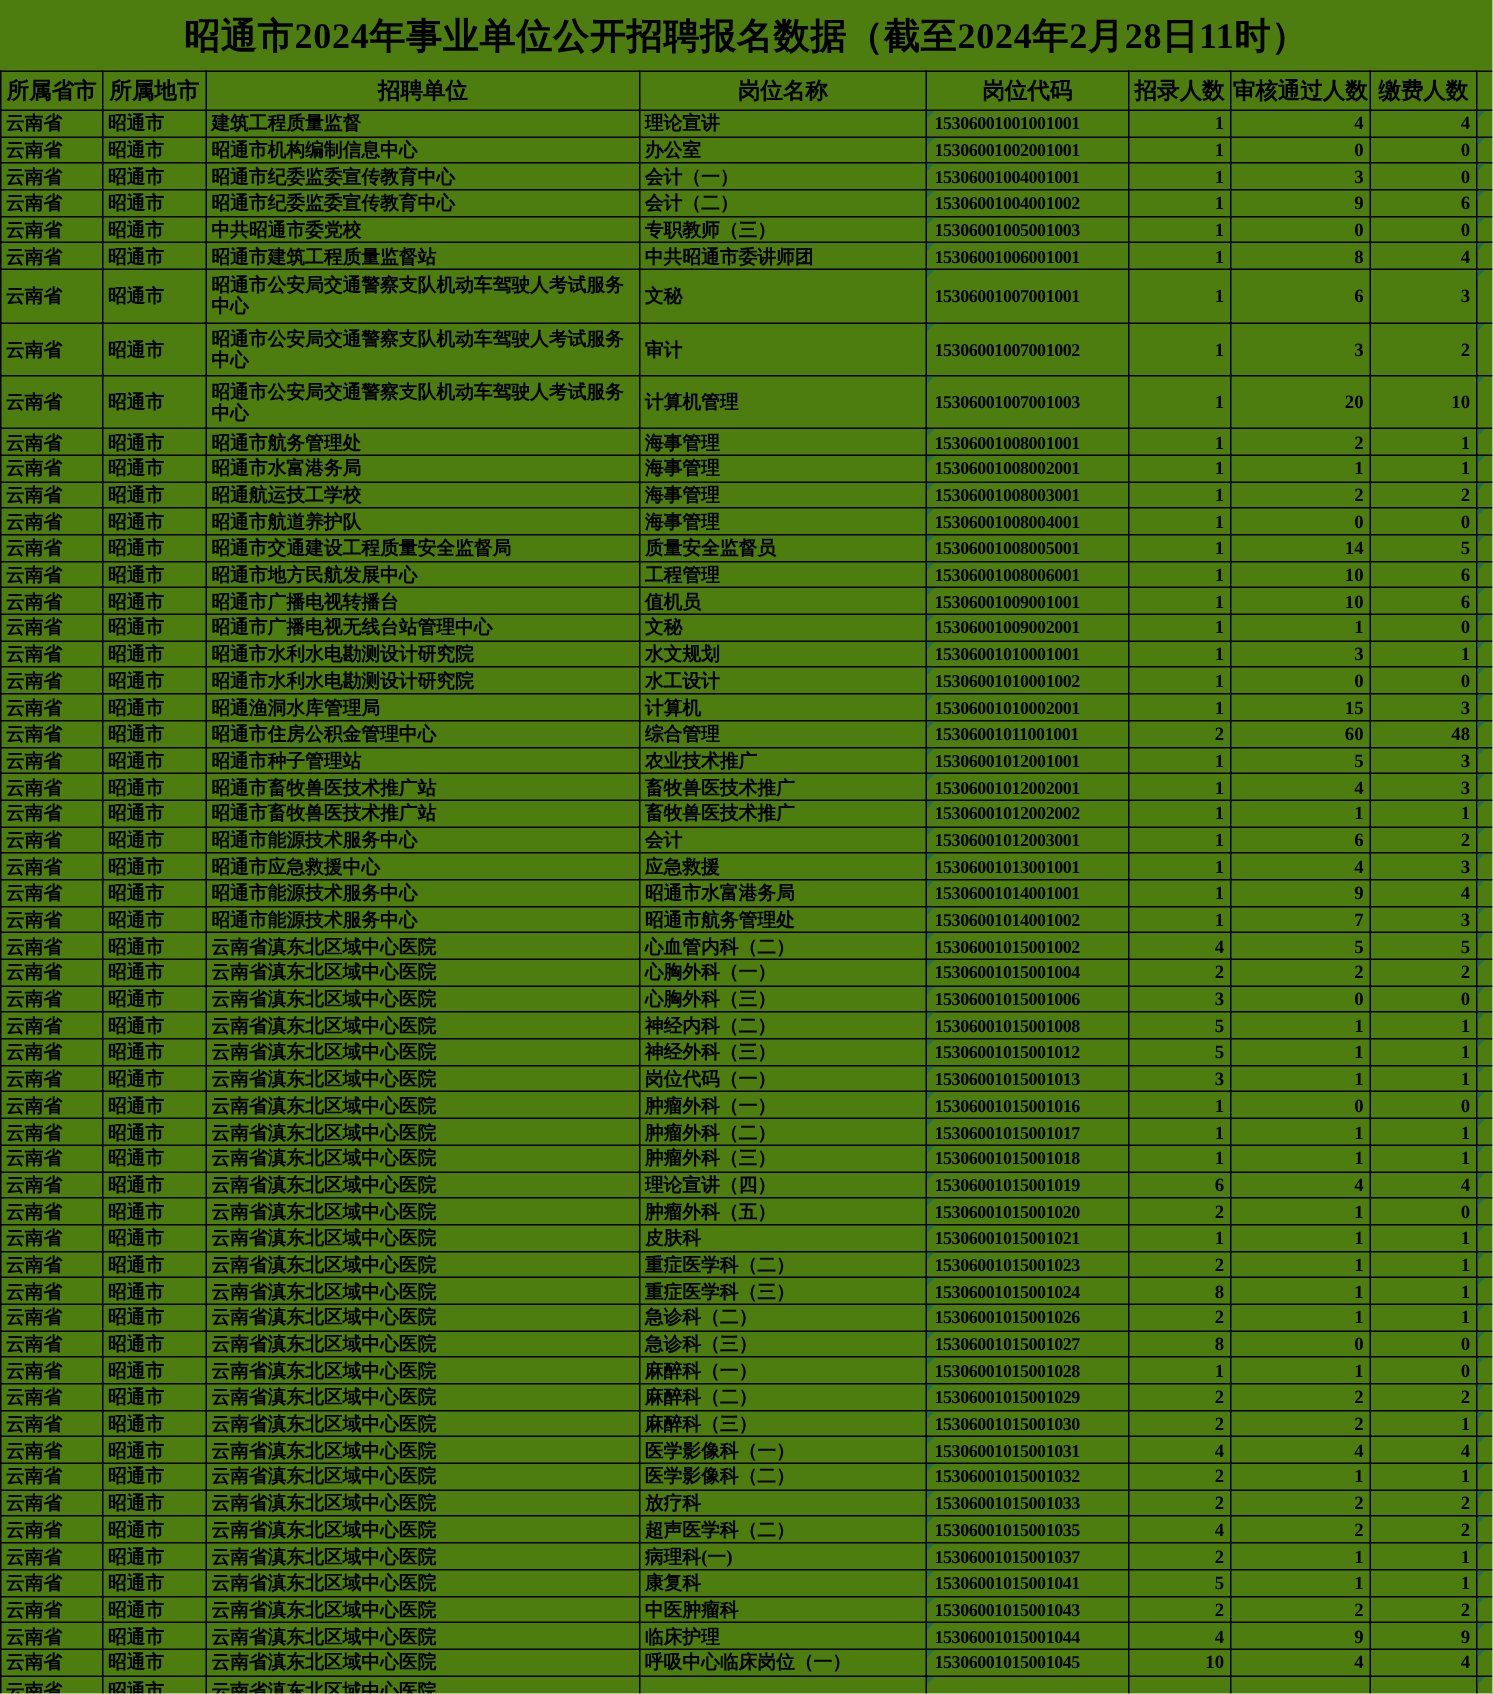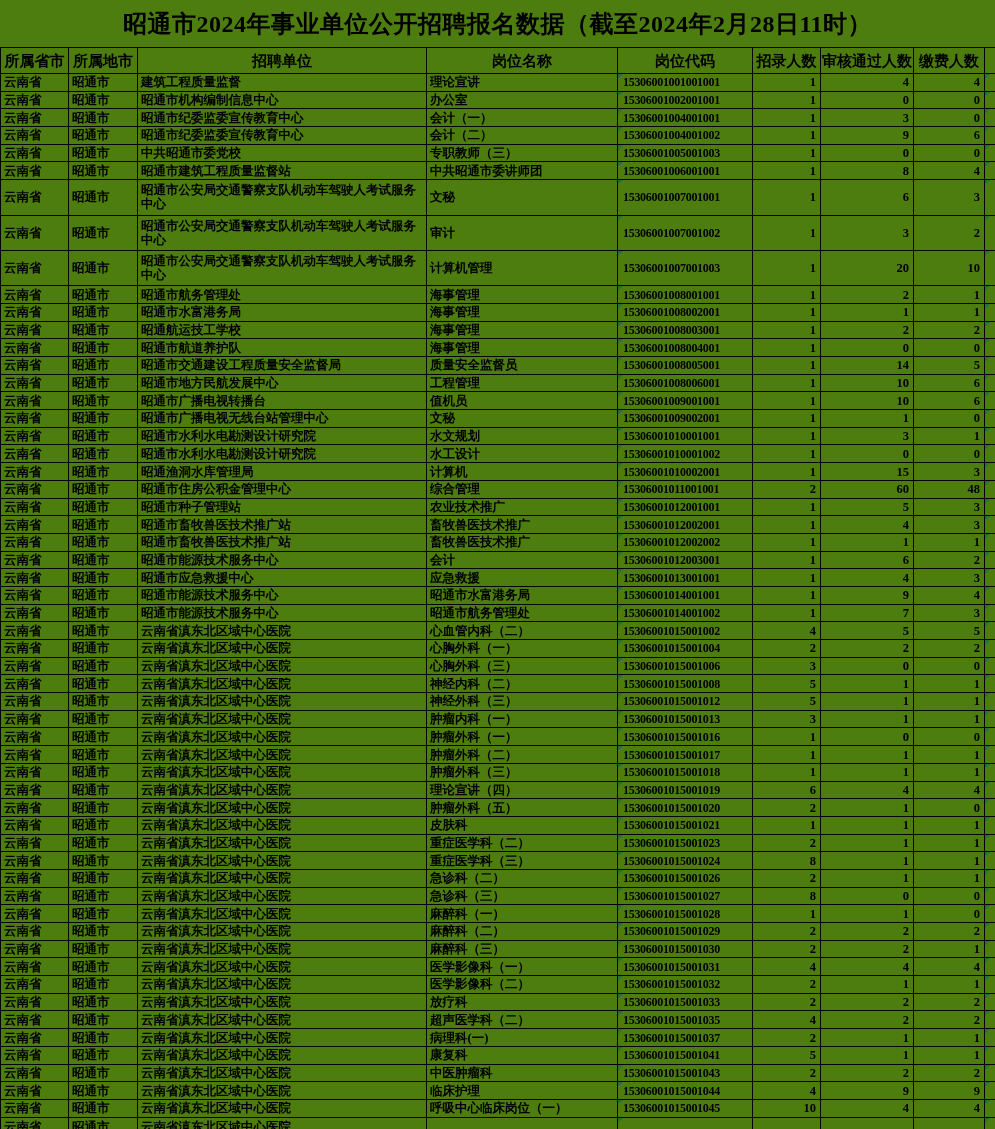--- a/index.html
+++ b/index.html
@@ -498,21 +498,21 @@
           <td class="num">1</td>
           <td class="num">1</td>
           <td class="sliver">
             <i class="tri"></i>
           </td>
         </tr>
         <tr class="r">
           <td>云南省</td>
           <td>昭通市</td>
           <td>云南省滇东北区域中心医院</td>
-          <td>肿瘤内科（一）</td>
+          <td>岗位代码（一）</td>
           <td class="code"><i class="tri"></i>15306001015001013</td>
           <td class="num">3</td>
           <td class="num">1</td>
           <td class="num">1</td>
           <td class="sliver">
             <i class="tri"></i>
           </td>
         </tr>
         <tr class="r">
           <td>云南省</td>

